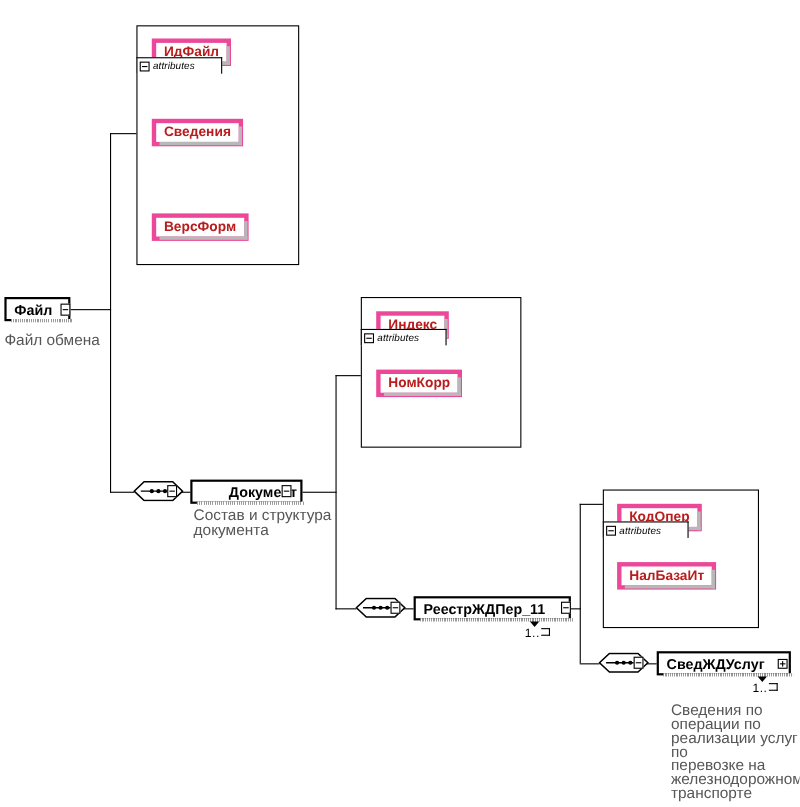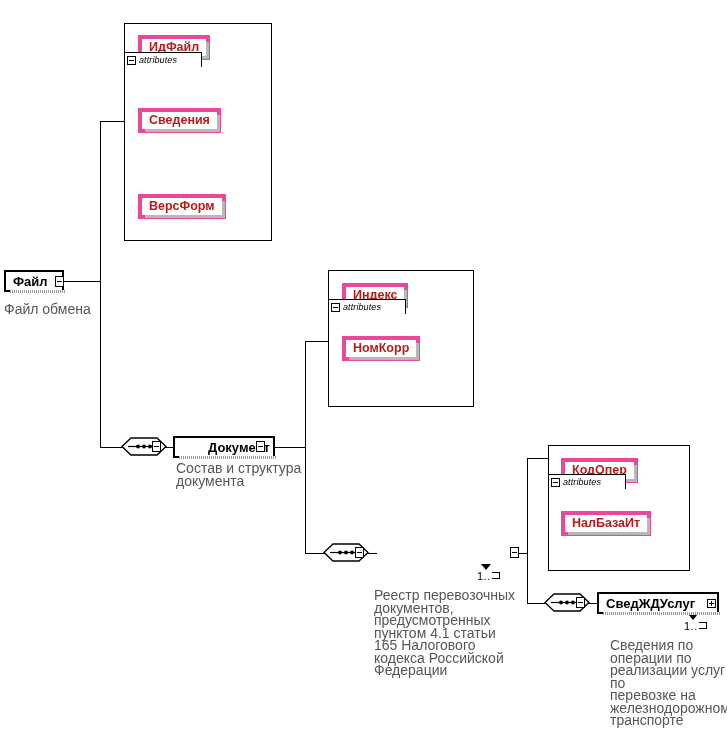--- a/index.html
+++ b/index.html
@@ -355,32 +355,30 @@
       <path d="M10 1 L36 1 L45 9.5 L36 18 L10 18 L1 9.5 Z" fill="#ffffff" stroke="#000000" stroke-width="1.4"></path>
       <line x1="7" y1="9.5" x2="39" y2="9.5" stroke="#000000" stroke-width="1.2"></line>
       <circle cx="17" cy="9.5" r="1.9" fill="#000000"></circle>
       <circle cx="23" cy="9.5" r="1.9" fill="#000000"></circle>
       <circle cx="29" cy="9.5" r="1.9" fill="#000000"></circle>
     </svg>
   </div>
   <div class="conn-stub" style="left:355px; top:547px;"></div>
   <div class="ln-h" style="left:364px; top:553px; width:13px;"></div>
 
+  <div class="node" style="left:376px; top:542px;">
+    <div class="node-box dashed-shadow" style="width:143px;">
+      <span class="nm">РеестрЖДПер_11</span>
+    </div>
+  </div>
   <div class="conn-stub" style="left:510px; top:547px;"></div>
   <div class="card-arrow" style="left:481px; top:564px;"></div>
   <div class="card" style="left:477px; top:570px;">
     <span>1..</span><span class="inf"></span>
   </div>
-  <div class="node-desc" style="left:374px; top:589px; width:148px;">Реестр перевозочных
-документов,
-предусмотренных
-пунктом 4.1 статьи
-165 Налогового
-кодекса Российской
-Федерации</div>
 
   <div class="seq" style="left:544px; top:593px;">
     <svg width="46" height="19" viewBox="0 0 46 19">
       <path d="M10 1 L36 1 L45 9.5 L36 18 L10 18 L1 9.5 Z" fill="#ffffff" stroke="#000000" stroke-width="1.4"></path>
       <line x1="7" y1="9.5" x2="39" y2="9.5" stroke="#000000" stroke-width="1.2"></line>
       <circle cx="17" cy="9.5" r="1.9" fill="#000000"></circle>
       <circle cx="23" cy="9.5" r="1.9" fill="#000000"></circle>
       <circle cx="29" cy="9.5" r="1.9" fill="#000000"></circle>
     </svg>
   </div>

